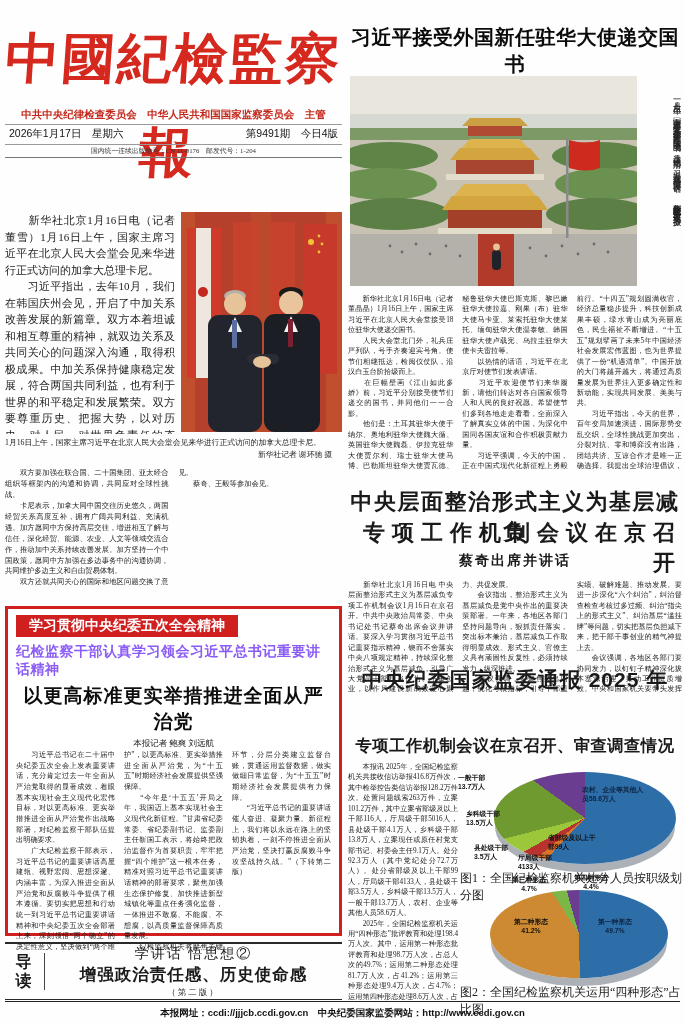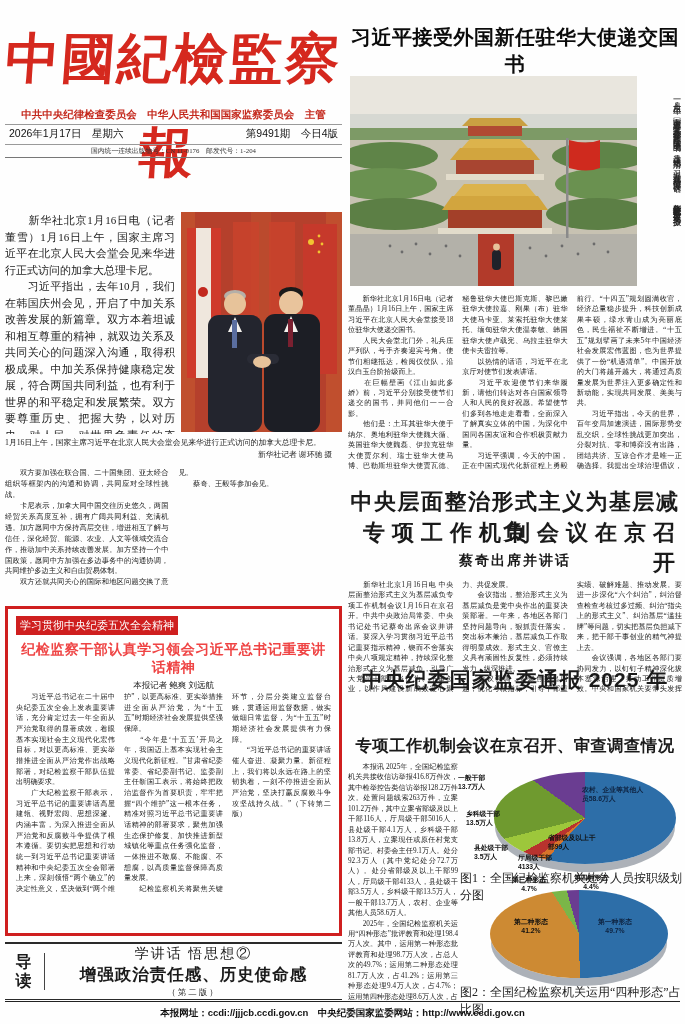--- a/index.html
+++ b/index.html
@@ -27,23 +27,23 @@
   .art1-text { width:170px; height:222px; overflow:hidden; font-size:11px; line-height:1.5;
     text-align:justify; white-space:pre-line; color:#1c1c1c; }
   .art1-photo { width:161px; height:220px; overflow:hidden; background:#b5402c; }
   .cap1 { position:absolute; top:437px; left:0; right:0; font-size:7.8px; line-height:1.5; color:#222; }
   .cap1 .credit { display:block; text-align:right; padding-right:10px; }
   .cont1 { position:absolute; top:468px; left:0; right:0; height:134px; overflow:hidden;
     column-count:2; column-gap:10px; column-fill:auto; font-size:7.3px; line-height:1.5;
     text-align:justify; white-space:pre-line; }
   .redbox { position:absolute; top:606px; left:0; right:0; height:330px; border:3px solid #cf1f1f;
     padding:6px 8px; background:#fff; }
-  .kicker { display:inline-block; background:#cf1f1f; color:#fff; font-weight:normal;
-    font-family:"Liberation Sans","DejaVu Sans",sans-serif; font-size:11px; padding:2px 4px; }
-  .red-sub { margin-top:6px; text-align:center; color:#ef4444; font-weight:bold;
+  .kicker { display:inline-block; background:#cf1f1f; color:#fff; font-weight:bold;
+    font-family:"Liberation Sans","DejaVu Sans",sans-serif; font-size:14px; padding:2px 13px; }
+  .red-sub { margin-top:6px; text-align:left; color:#8b5cf6; font-weight:bold;
     font-family:"Liberation Sans","DejaVu Sans",sans-serif; font-size:14px; letter-spacing:0.5px; }
   .box-head { margin-top:4px; text-align:center; color:#0d0d0d; font-weight:900;
     font-family:"Liberation Sans","DejaVu Sans",sans-serif; font-size:19px; letter-spacing:1px; }
   .byline { margin-top:3px; text-align:center; font-size:8.5px; color:#222; }
   .box-cols { height:212px; overflow:hidden; column-count:3; column-gap:9px;
     column-fill:auto; font-size:7.2px; line-height:1.48; text-align:justify; white-space:pre-line; }
   .daodu { position:absolute; top:942px; left:0; right:0; height:58px; border-top:2px solid #2a2a2a;
     border-bottom:1.5px solid #2a2a2a; display:flex; align-items:center; }
   .daodu-label { width:34px; margin-left:6px; font-size:16px; font-weight:900; line-height:1.15;
     font-family:"Liberation Sans","DejaVu Sans",sans-serif; border-right:1.5px solid #444;
@@ -160,20 +160,21 @@
     </div>
 
     <div class="cont1">　　双方要加强在联合国、二十国集团、亚太经合组织等框架内的沟通和协调，共同应对全球性挑战。
 　　卡尼表示，加拿大同中国交往历史悠久，两国经贸关系高度互补，拥有广阔共同利益、充满机遇。加方愿同中方保持高层交往，增进相互了解与信任，深化经贸、能源、农业、人文等领域交流合作，推动加中关系持续改善发展。加方坚持一个中国政策，愿同中方加强在多边事务中的沟通协调，共同维护多边主义和自由贸易体制。
 　　双方还就共同关心的国际和地区问题交换了意见。
 　　蔡奇、王毅等参加会见。</div>
 
     <div class="redbox">
       <span class="kicker">学习贯彻中央纪委五次全会精神</span>
       <div class="red-sub">纪检监察干部认真学习领会习近平总书记重要讲话精神</div>
+      <div class="box-head">以更高标准更实举措推进全面从严治党</div>
       <div class="byline">本报记者 鲍爽 刘远航</div>
       <div class="box-cols">　　习近平总书记在二十届中央纪委五次全会上发表重要讲话，充分肯定过去一年全面从严治党取得的显著成效，着眼基本实现社会主义现代化宏伟目标，对以更高标准、更实举措推进全面从严治党作出战略部署，对纪检监察干部队伍提出明确要求。
 　　广大纪检监察干部表示，习近平总书记的重要讲话高屋建瓴、视野宏阔、思想深邃、内涵丰富，为深入推进全面从严治党和反腐败斗争提供了根本遵循。要切实把思想和行动统一到习近平总书记重要讲话精神和中央纪委五次全会部署上来，深刻领悟“两个确立”的决定性意义，坚决做到“两个维护”，以更高标准、更实举措推进全面从严治党，为“十五五”时期经济社会发展提供坚强保障。
 　　“今年是‘十五五’开局之年，我国迈上基本实现社会主义现代化新征程。”甘肃省纪委常委、省纪委副书记、监委副主任靳国工表示，将始终把政治监督作为首要职责，牢牢把握“四个维护”这一根本任务，精准对照习近平总书记重要讲话精神的部署要求，聚焦加强生态保护修复、加快推进新型城镇化等重点任务强化监督，一体推进不敢腐、不能腐、不想腐，以高质量监督保障高质量发展。
 　　纪检监察机关将聚焦关键环节，分层分类建立监督台账，贯通运用监督数据，做实做细日常监督，为“十五五”时期经济社会发展提供有力保障。
 　　“习近平总书记的重要讲话催人奋进、凝聚力量。新征程上，我们将以永远在路上的坚韧执着，一刻不停推进全面从严治党，坚决打赢反腐败斗争攻坚战持久战。”（下转第二版）</div>
     </div>
 
     <div class="daodu">
       <div class="daodu-label">导读</div>

